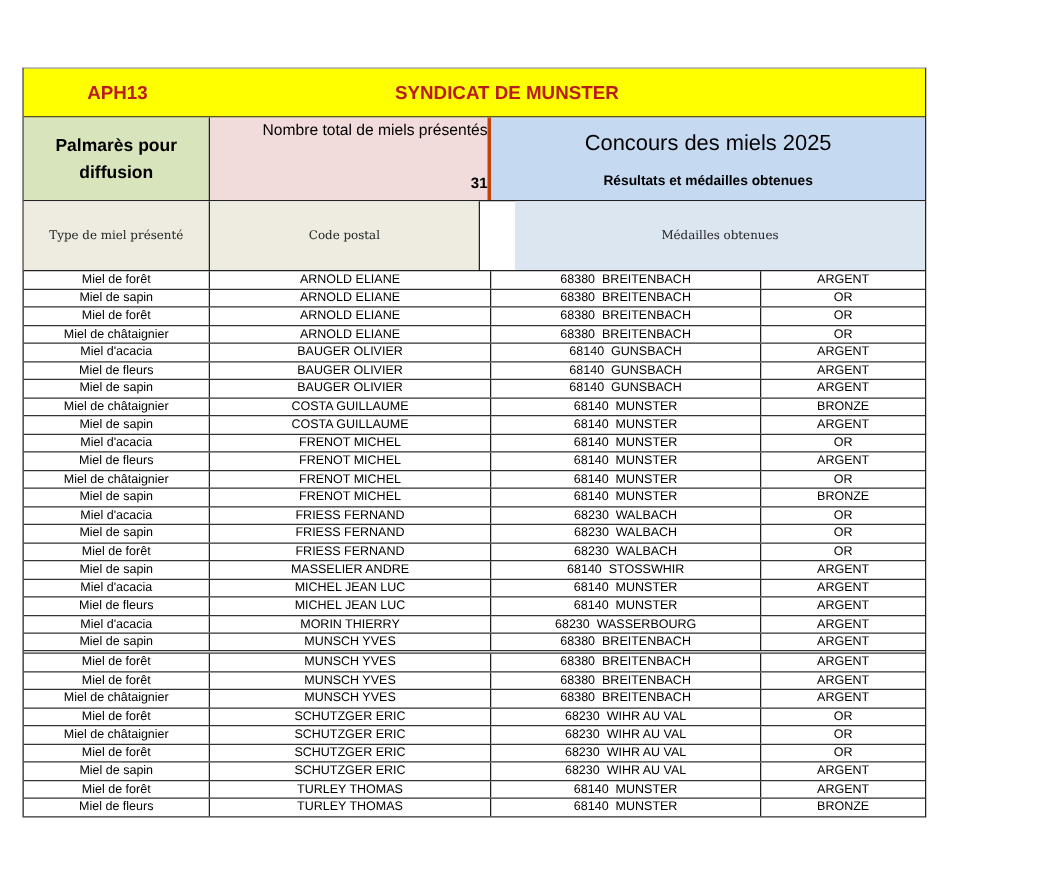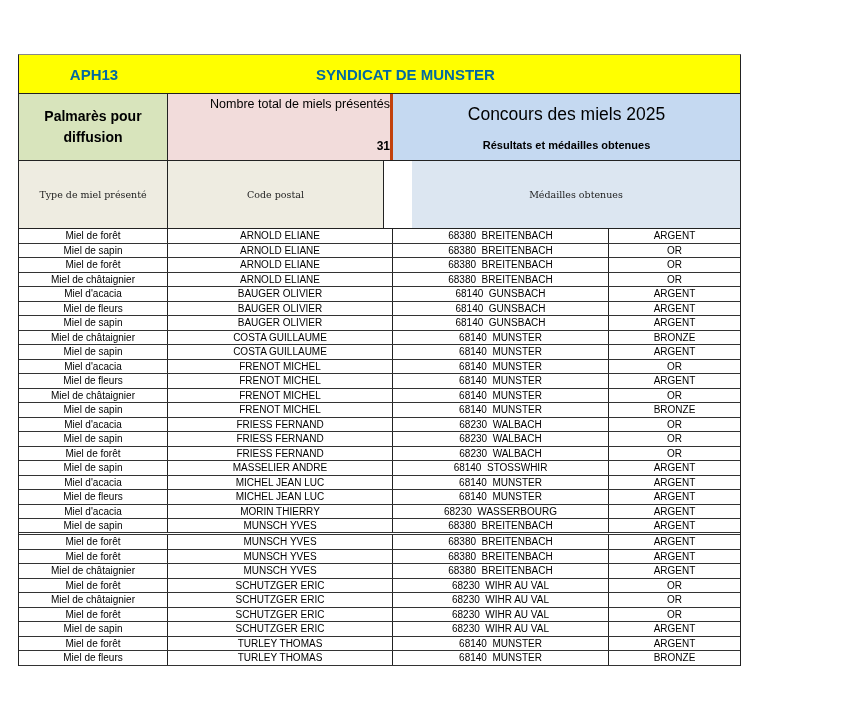--- a/index.html
+++ b/index.html
@@ -5,21 +5,21 @@
   html, body { margin: 0; padding: 0; background: #ffffff; }
   body { width: 842px; height: 709px; position: relative; overflow: hidden; }
   .sheet {
     position: absolute; left: 18px; top: 54px; width: 723px;
     border-top: 1px solid #888; border-left: 1px solid #222;
     border-right: 1px solid #222; box-sizing: border-box;
   }
   .row-title {
     display: flex; height: 39px; background: #ffff00;
     border-bottom: 1px solid #222; box-sizing: border-box;
-    font-family: "Liberation Sans", sans-serif; font-weight: bold; font-size: 15px; color: #0369a1;
+    font-family: "Liberation Sans", sans-serif; font-weight: bold; font-size: 15px; color: #b91c1c;
     align-items: center;
   }
   .row-title .left { width: 150px; text-align: center; }
   .row-title .center { flex: 1; text-align: center; padding-right: 98px; }
   .row-info { display: flex; height: 67px; border-bottom: 1px solid #222; box-sizing: border-box; }
   .cell-green {
     width: 149px; background: #d8e4bc; border-right: 1px solid #222; box-sizing: border-box;
     display: flex; align-items: center; justify-content: center; text-align: center;
     font-family: "Liberation Sans", sans-serif; font-weight: bold; font-size: 14px; line-height: 21px;
   }
@@ -28,21 +28,21 @@
     position: relative; font-family: "Liberation Sans", sans-serif; text-align: right;
   }
   .cell-pink .lbl { position: absolute; top: 3px; left: 0; right: 0; font-size: 12.5px; }
   .cell-pink .num { position: absolute; top: 45px; left: 0; right: 0; font-size: 12px; font-weight: bold; }
   .cell-blue {
     flex: 1; background: #c5d9f1; position: relative; text-align: center;
     font-family: "Liberation Sans", sans-serif;
   }
   .cell-blue .ttl { position: absolute; top: 10px; left: 0; right: 0; font-size: 17.5px; }
   .cell-blue .sub { position: absolute; top: 45px; left: 0; right: 0; font-size: 11px; font-weight: bold; }
-  .row-colhead { display: flex; height: 68px; border-bottom: 1px solid #222; box-sizing: border-box; }
+  .row-colhead { display: flex; height: 56px; border-bottom: 1px solid #222; box-sizing: border-box; }
   .colhead {
     display: flex; align-items: center; justify-content: center; text-align: center;
     font-family: "DejaVu Serif", serif; font-size: 9.5px; color: #222;
     background: #eeece1; border-right: 1px solid #222; box-sizing: border-box;
   }
   .c1 { width: 149px; } .c2 { width: 225px; } .c3 { width: 216px; } .c4 { flex: 1; border-right: none; }
   .colhead.c4 { background: #dce6f1; margin-left: 28px; }
   .data-row { display: flex; height: 14.5px; border-bottom: 1px solid #333; box-sizing: border-box; }
   .data-row.gap { border-bottom: 3px double #333; height: 16px; }
   .data-row .cell {

